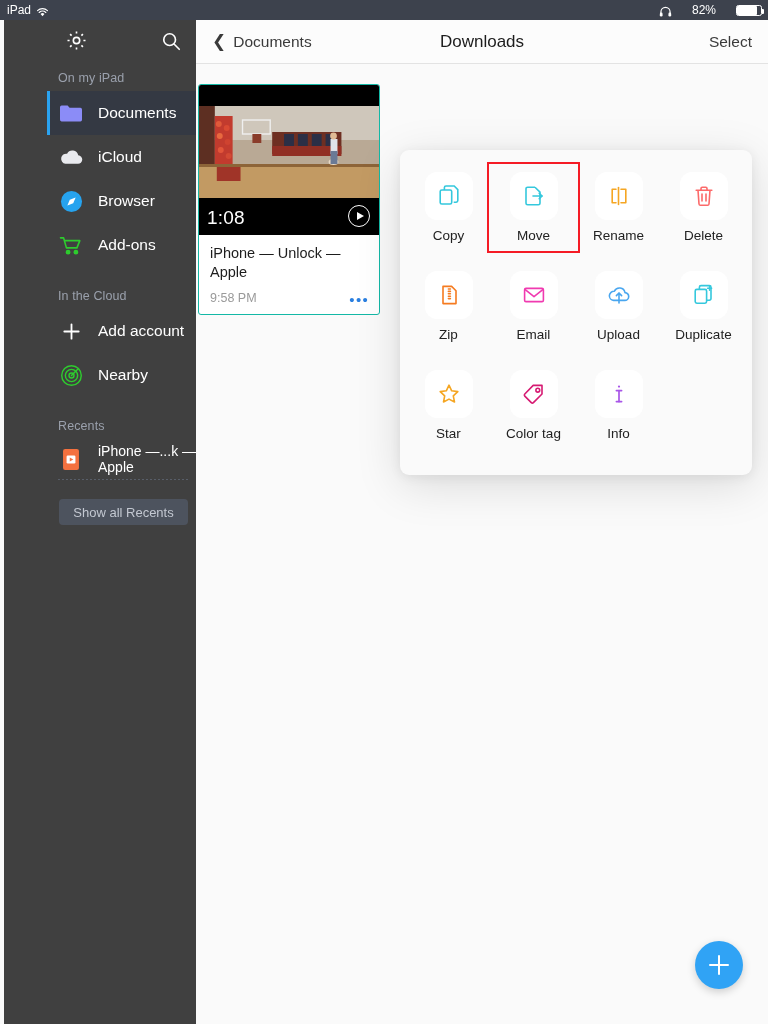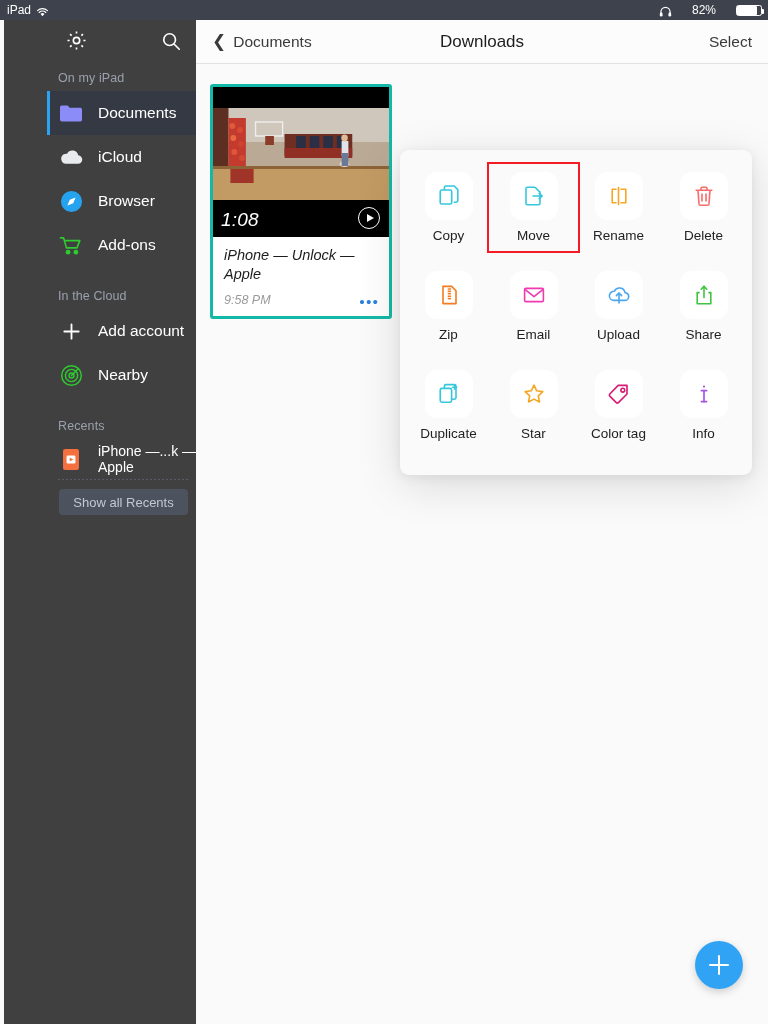--- a/index.html
+++ b/index.html
@@ -62,21 +62,21 @@
     width: 3px; height: 100%; background: #2aa3f0;
   }
   .nav-ico { width: 26px; height: 26px; display: flex; align-items: center; justify-content: center; flex: 0 0 26px; }
   .recents-row { height: 40px; }
   .recents-row .label { font-size: 14px; }
   .divider-dot {
     margin: 0 11px; height: 1px;
     background: repeating-linear-gradient(to right, #585e69 0 2px, transparent 2px 4px);
   }
   .show-all {
-    margin: 9px 12px 0 12px; height: 26px;
+    margin: 19px 12px 0 12px; height: 26px;
     background: #4d535e; border-radius: 4px;
     display: flex; align-items: center; justify-content: center;
     color: #c3c8d1; font-size: 13px; cursor: pointer;
   }
 
   
   .main {
     position: absolute; top: 20px; left: 196px;
     width: 572px; height: 1004px; background: #fafafa;
   }
@@ -93,24 +93,24 @@
   .nav-title {
     position: absolute; left: 0; width: 100%; text-align: center;
     font-size: 17px; color: #1d1d1d; font-weight: 400;
   }
   .nav-select {
     position: absolute; right: 16px; font-size: 15.5px; color: #3a3a3a; cursor: pointer;
   }
 
   
   .file-card {
-    position: absolute; left: 14px; top: 64px;
+    position: absolute; left: 2px; top: 64px;
     width: 182px; background: #ffffff;
-    border: 3px solid #14b8a6; border-radius: 3px;
-    overflow: hidden; cursor: pointer; font-style: italic;
+    border: 1px solid #14b8a6; border-radius: 3px;
+    overflow: hidden; cursor: pointer;
   }
   .thumb {
     position: relative; height: 150px; background: #000000; overflow: hidden;
   }
   .thumb .scene { position: absolute; left: 0; top: 21px; width: 100%; height: 92px; }
   .thumb .duration {
     position: absolute; left: 8px; bottom: 6px;
     color: #ffffff; font-size: 19px; letter-spacing: 0.2px;
   }
   .thumb .playbtn {
@@ -420,30 +420,20 @@
           <span class="mi-tile">
             <svg viewBox="0 0 24 24" width="24" height="24" fill="none" stroke="#49a6ef" stroke-width="1.6">
               <path d="M6.6 17.4h11a3.9 3.9 0 0 0 .4-7.8 5.6 5.6 0 0 0-10.6-1.4 4.5 4.5 0 0 0-.8 9.2Z" stroke-linejoin="round"></path>
               <path d="M12 20V10.4" stroke-linecap="round"></path>
               <path d="m9.4 12.6 2.6-2.6 2.6 2.6" stroke-linecap="round" stroke-linejoin="round"></path>
             </svg>
           </span>
           <span class="mi-label">Upload</span>
         </div>
 
-        <div class="menu-item">
-          <span class="mi-tile">
-            <svg viewBox="0 0 24 24" width="24" height="24" fill="none" stroke="#3fc43f" stroke-width="1.6">
-              <path d="M7.6 9.6H5.2v11.2h13.6V9.6h-2.4" stroke-linejoin="round"></path>
-              <path d="M12 14.6V3.4" stroke-linecap="round"></path>
-              <path d="m9.2 6.2 2.8-2.8 2.8 2.8" stroke-linecap="round" stroke-linejoin="round"></path>
-            </svg>
-          </span>
-          <span class="mi-label">Share</span>
-        </div>
 
         <div class="menu-item">
           <span class="mi-tile">
             <svg viewBox="0 0 24 24" width="24" height="24" fill="none" stroke="#35c8dd" stroke-width="1.6">
               <rect x="3.2" y="6.4" width="11.4" height="13.8" rx="1.6"></rect>
               <path d="M7.4 6.4V4.2a1.6 1.6 0 0 1 1.6-1.6h8.4a1.6 1.6 0 0 1 1.6 1.6v11.4a1.6 1.6 0 0 1-1.6 1.6h-2.8"></path>
               <path d="M17.6 3.2v4M15.6 5.2h4" stroke-linecap="round"></path>
             </svg>
           </span>
           <span class="mi-label">Duplicate</span>

